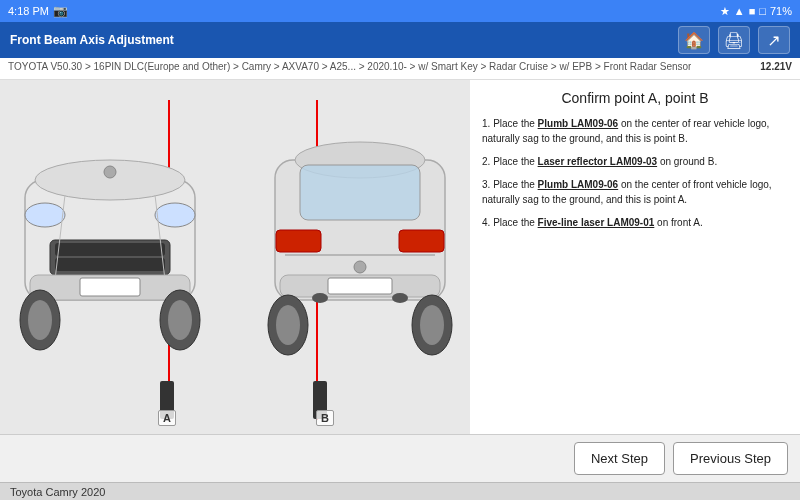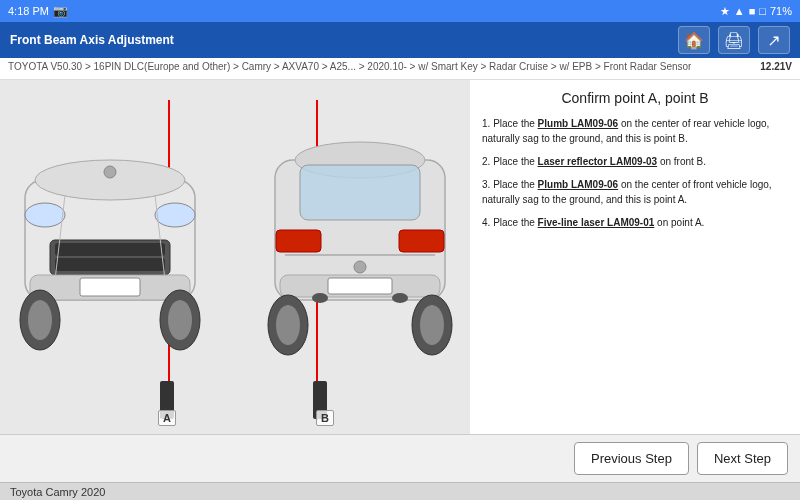--- a/index.html
+++ b/index.html
@@ -344,38 +344,38 @@
   <div id="instruction-panel">
     <div class="section-title">Confirm point A, point B</div>
 
     <div class="step">
       <span>1. </span>
       <span>Place the </span><span class="underline-bold">Plumb LAM09-06</span><span> on the center of rear vehicle logo, naturally sag to the ground, and this is point B.</span>
     </div>
 
     <div class="step">
       <span>2. </span>
-      <span>Place the </span><span class="underline-bold">Laser reflector LAM09-03</span><span> on front B.</span>
+      <span>Place the </span><span class="underline-bold">Laser reflector LAM09-03</span><span> on ground B.</span>
     </div>
 
     <div class="step">
       <span>3. </span>
       <span>Place the </span><span class="underline-bold">Plumb LAM09-06</span><span> on the center of front vehicle logo, naturally sag to the ground, and this is point A.</span>
     </div>
 
     <div class="step">
       <span>4. </span>
-      <span>Place the </span><span class="underline-bold">Five-line laser LAM09-01</span><span> on point A.</span>
+      <span>Place the </span><span class="underline-bold">Five-line laser LAM09-01</span><span> on front A.</span>
     </div>
   </div>
 </div>
 
 <div id="action-bar">
+  <button class="action-btn">Next Step</button>
   <button class="action-btn">Previous Step</button>
-  <button class="action-btn">Next Step</button>
 </div>
 
 <div id="footer">
   <div>
     <div>Toyota Camry 2020</div>
     <div>VIN 4T1B61AK*M8006311</div>
   </div>
 </div>
 
 </body></html>

